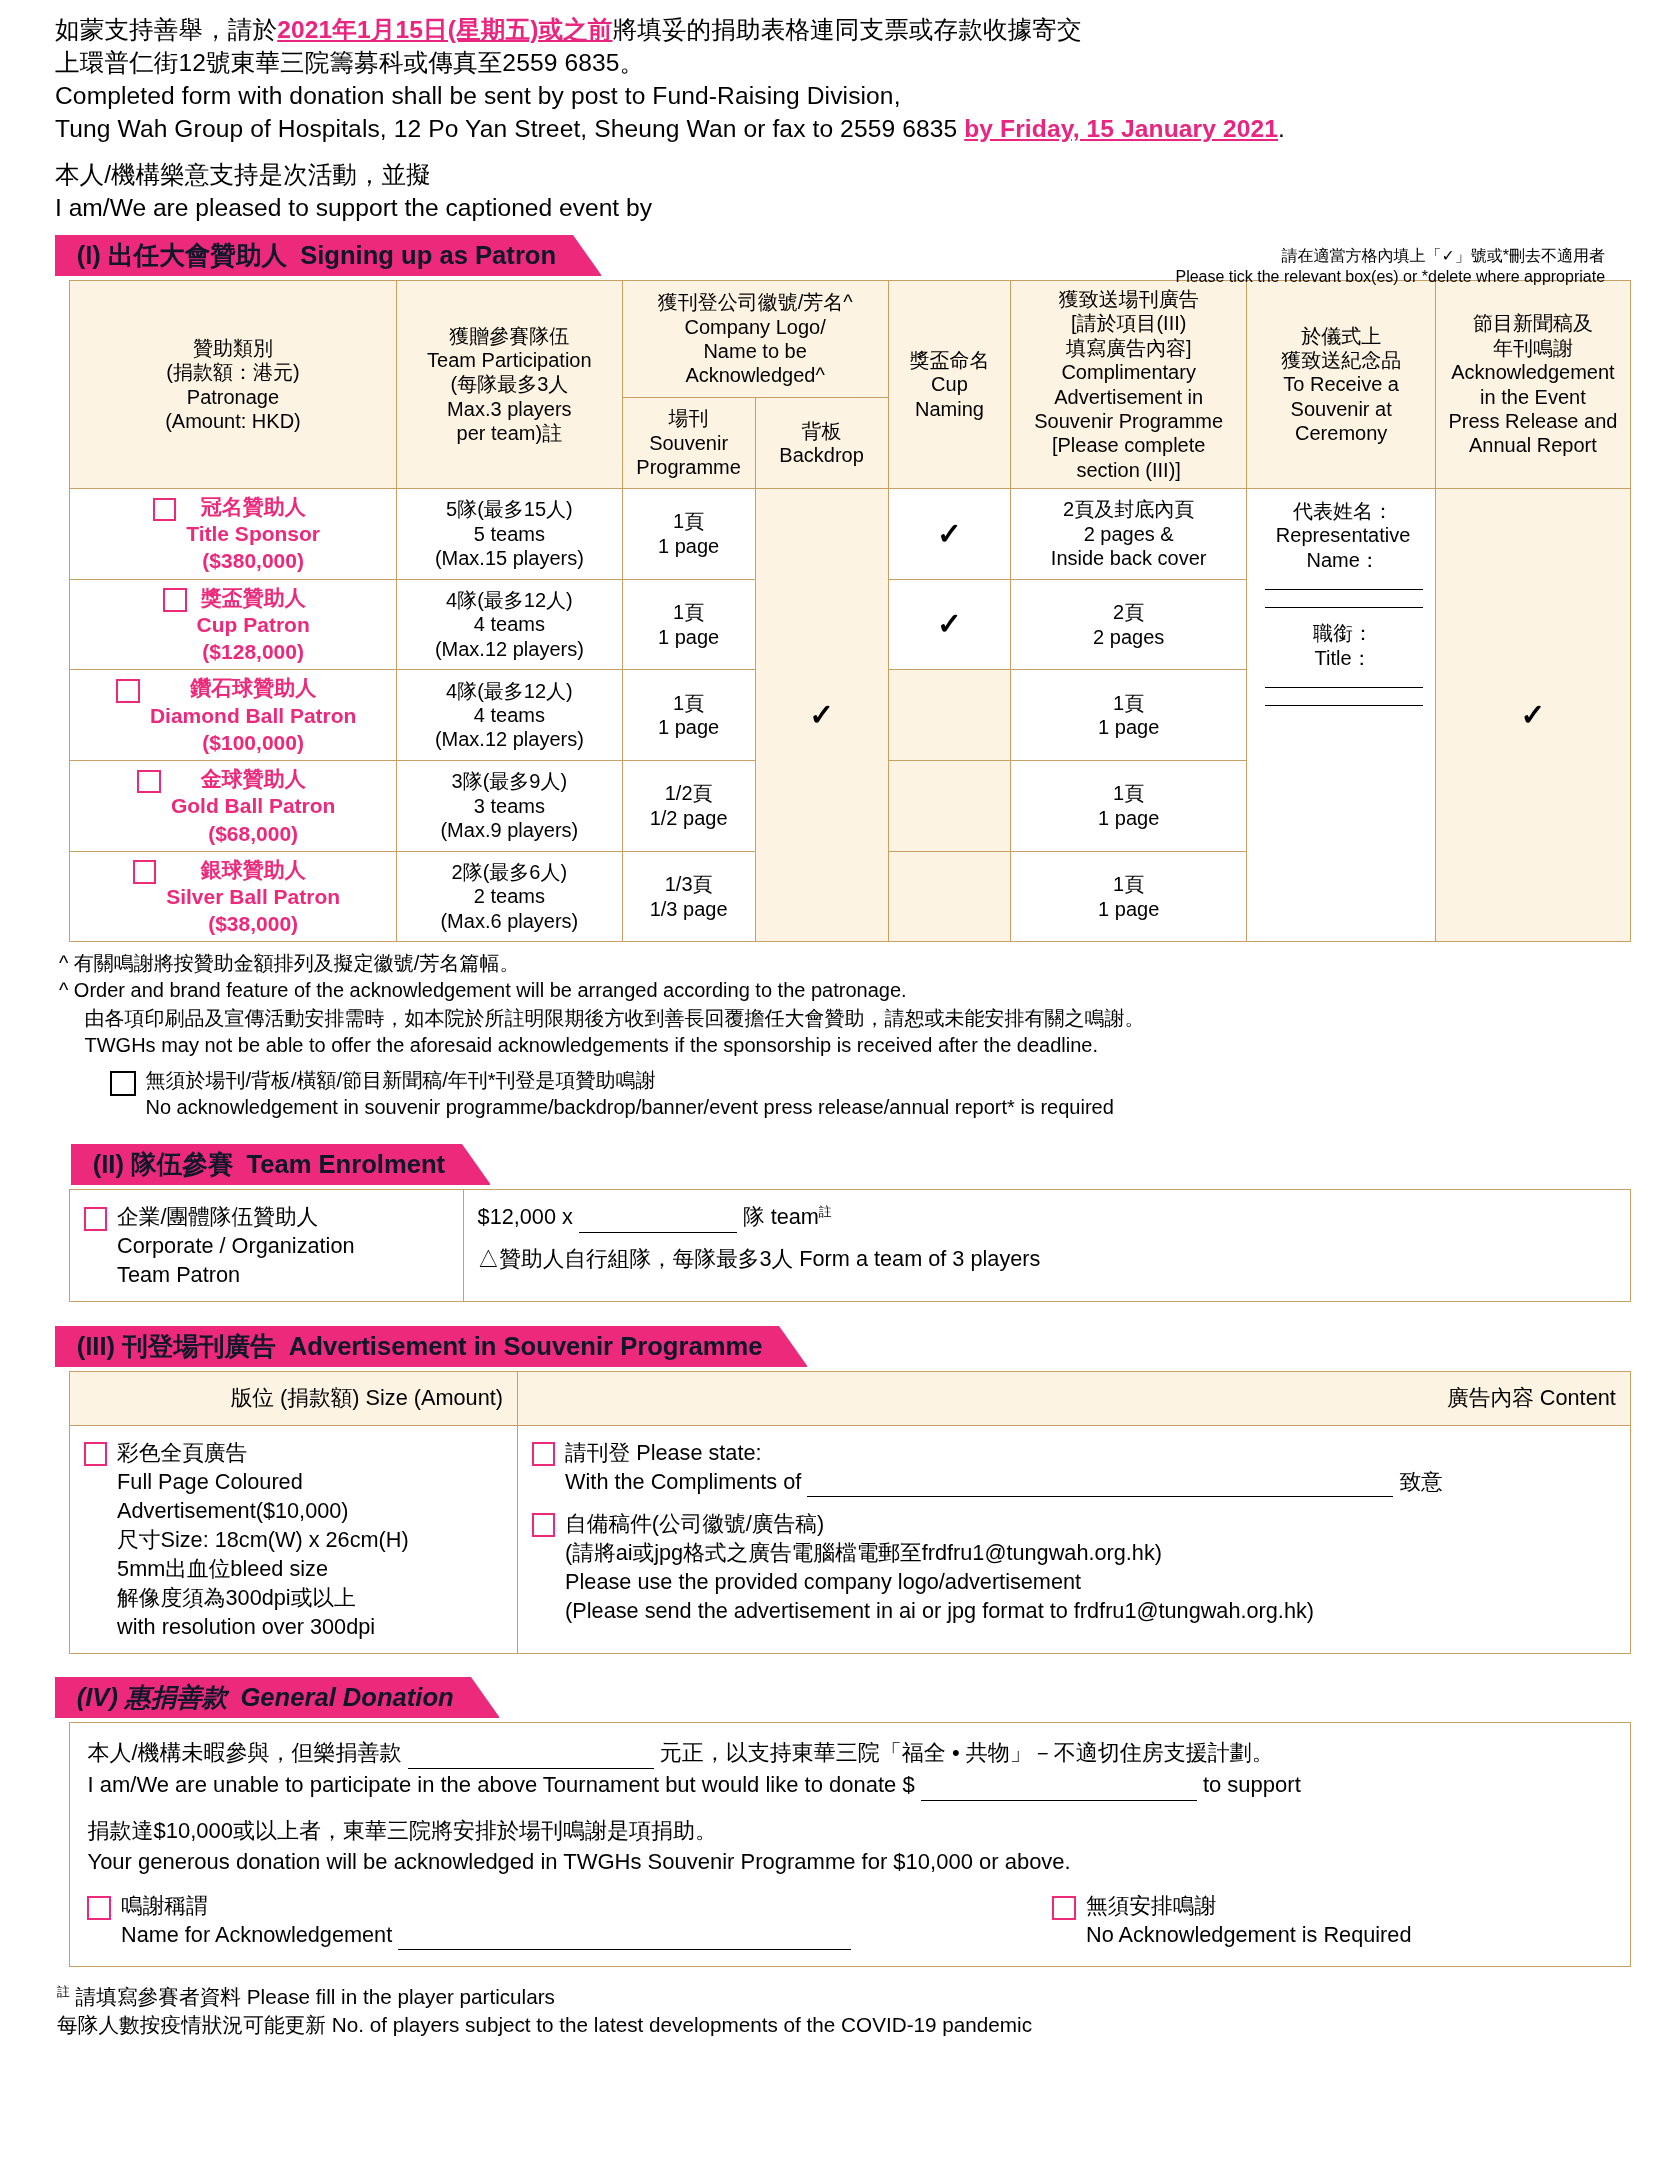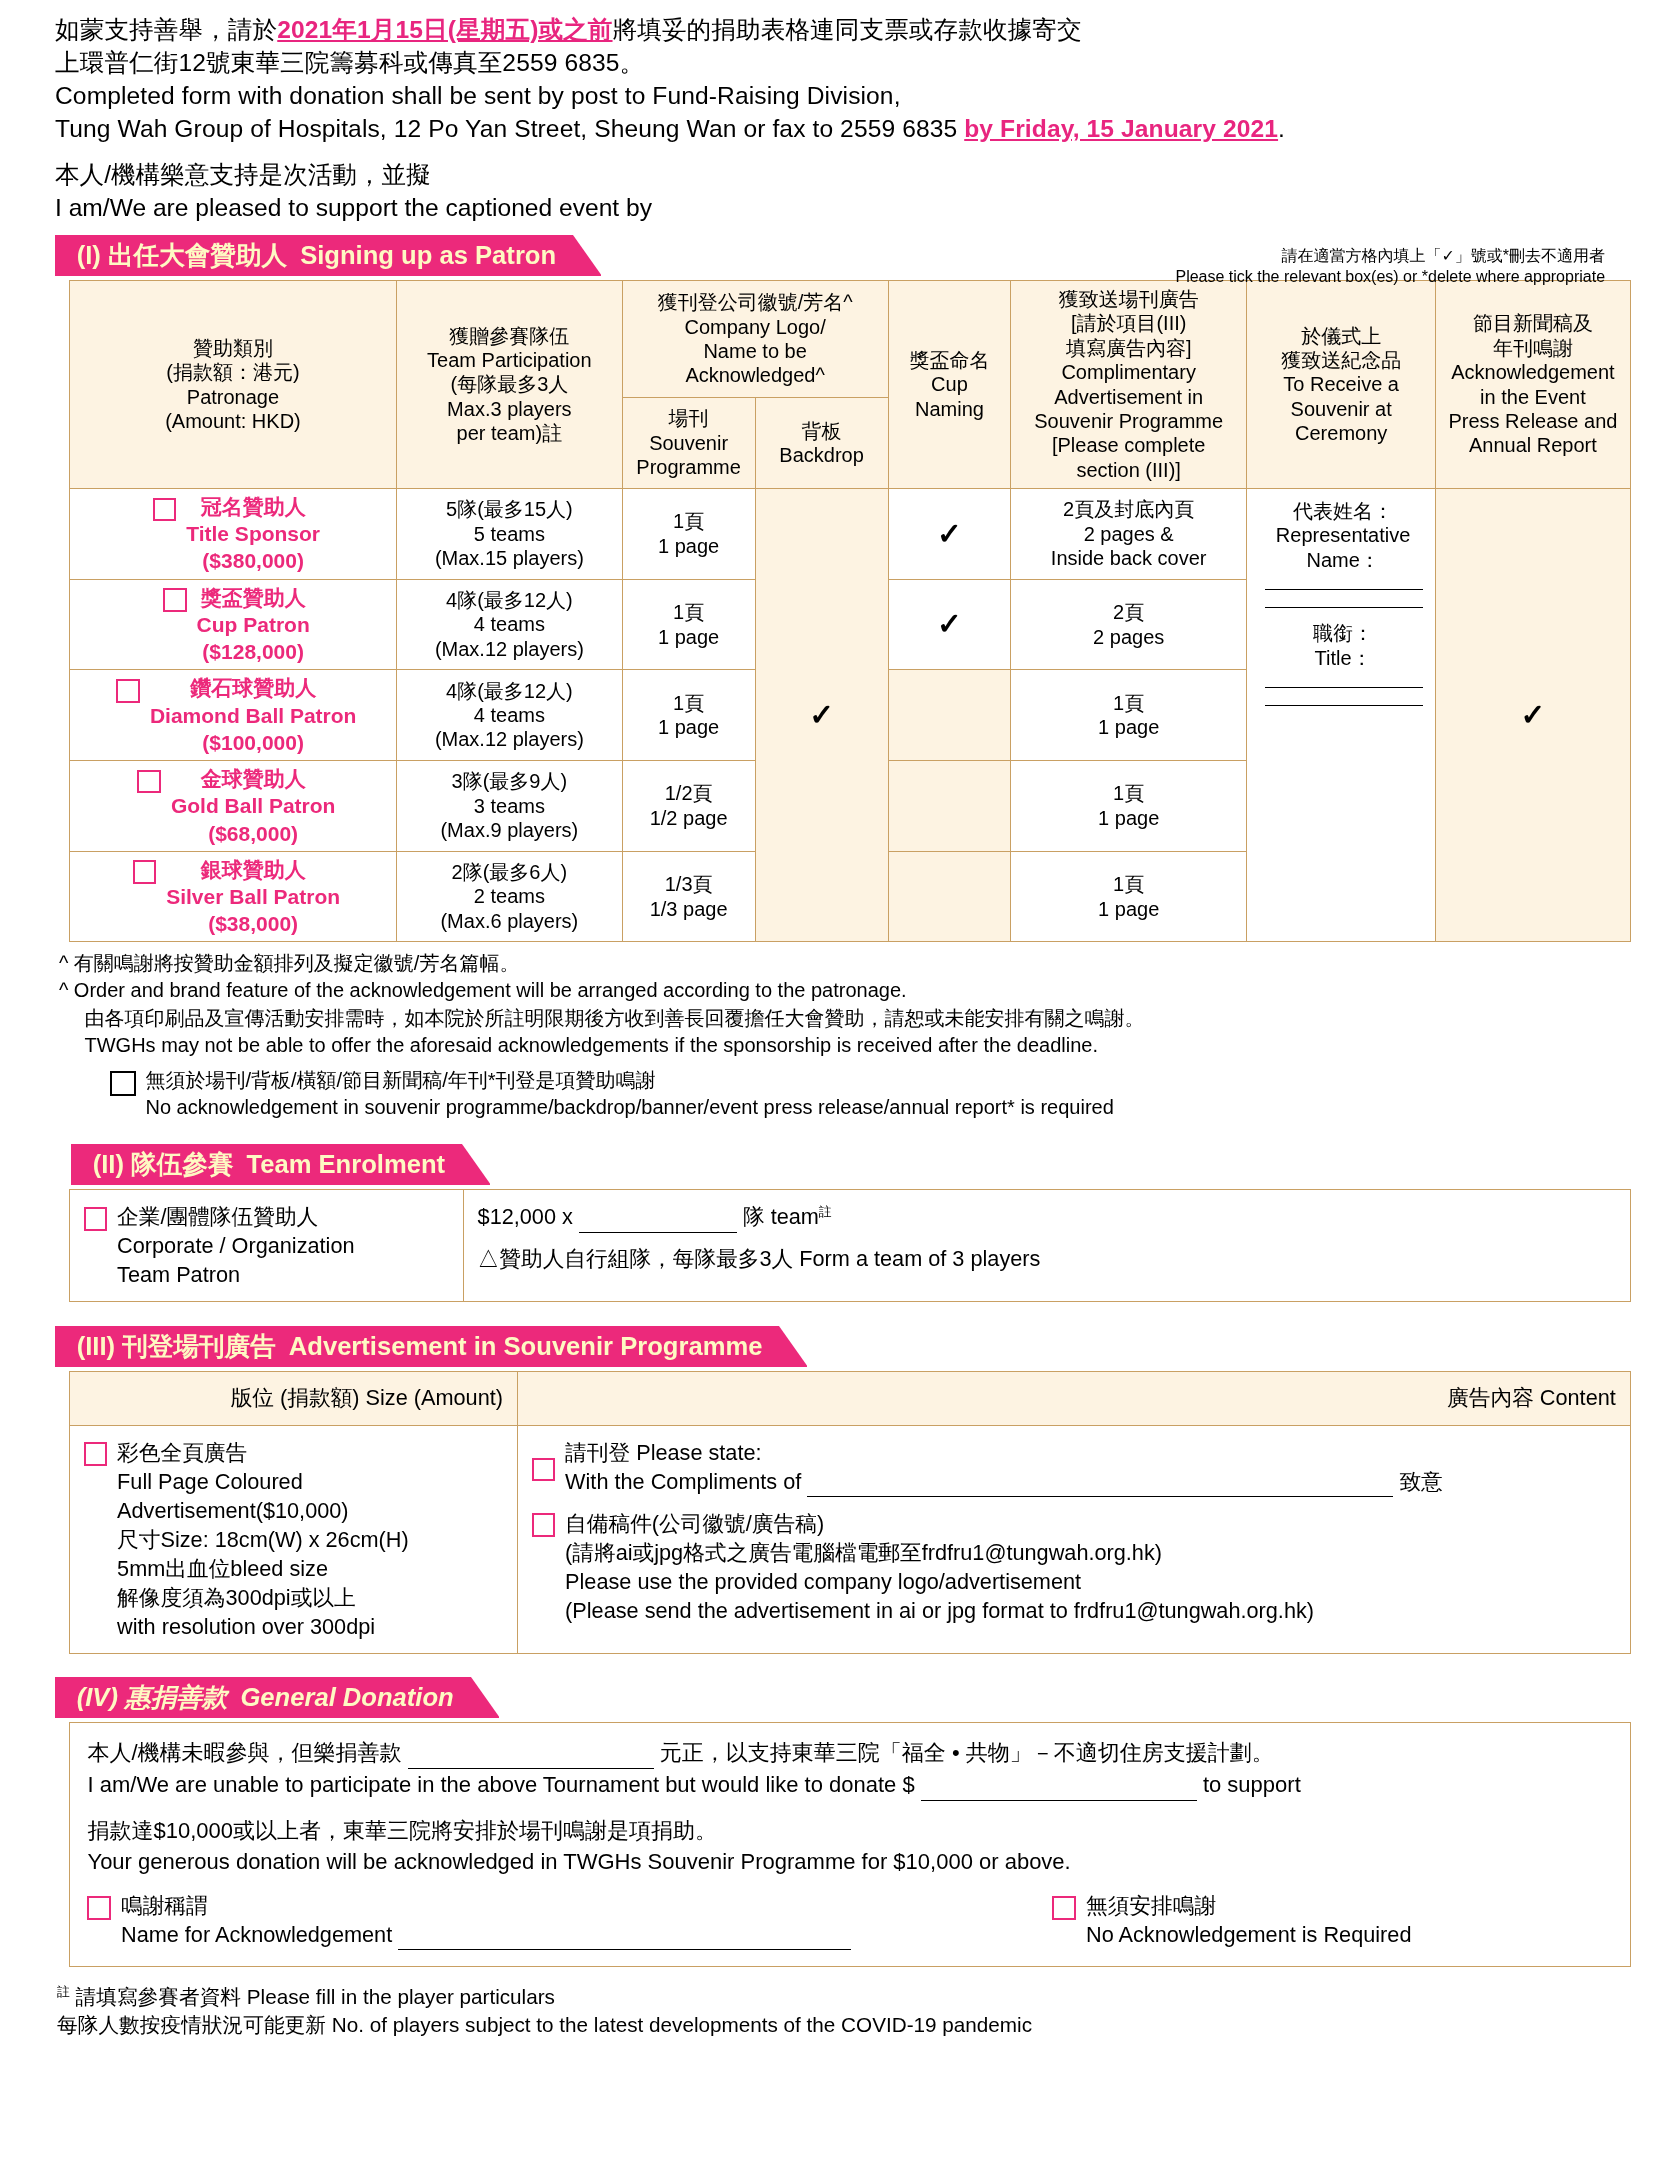--- a/index.html
+++ b/index.html
@@ -48,21 +48,21 @@
   
   .banner-wrap {
     position: relative;
     height: 41px;
     margin-top: 2px;
   }
   .banner {
     display: inline-block;
     position: relative;
     background: #ec297b;
-    color: #fef9c3;
+    color: #0f172a;
     font-size: 25.6px;
     font-weight: bold;
     line-height: 41px;
     padding: 0 45px 0 21.7px;
     height: 41px;
     box-sizing: border-box;
     white-space: nowrap;
   }
   .banner:after {
     content: "";
@@ -549,21 +549,21 @@
               <span>Full Page Coloured</span><br>
               <span>Advertisement($10,000)</span><br>
               <span>尺寸Size: 18cm(W) x 26cm(H)</span><br>
               <span>5mm出血位bleed size</span><br>
               <span>解像度須為300dpi或以上</span><br>
               <span>with resolution over 300dpi</span>
             </span>
           </div>
         </td>
         <td>
-          <div class="opt" style="margin-bottom:11.8px;align-items:center;">
+          <div class="opt" style="margin-bottom:11.8px;">
             <span class="cbox"></span>
             <span class="txt" style="flex:1;">
               <span>請刊登 Please state:</span><br>
               <span>With the Compliments of</span>
               <span class="ul" style="width:586px;">&nbsp;</span>
               <span>致意</span>
             </span>
           </div>
           <div class="opt">
             <span class="cbox"></span>

